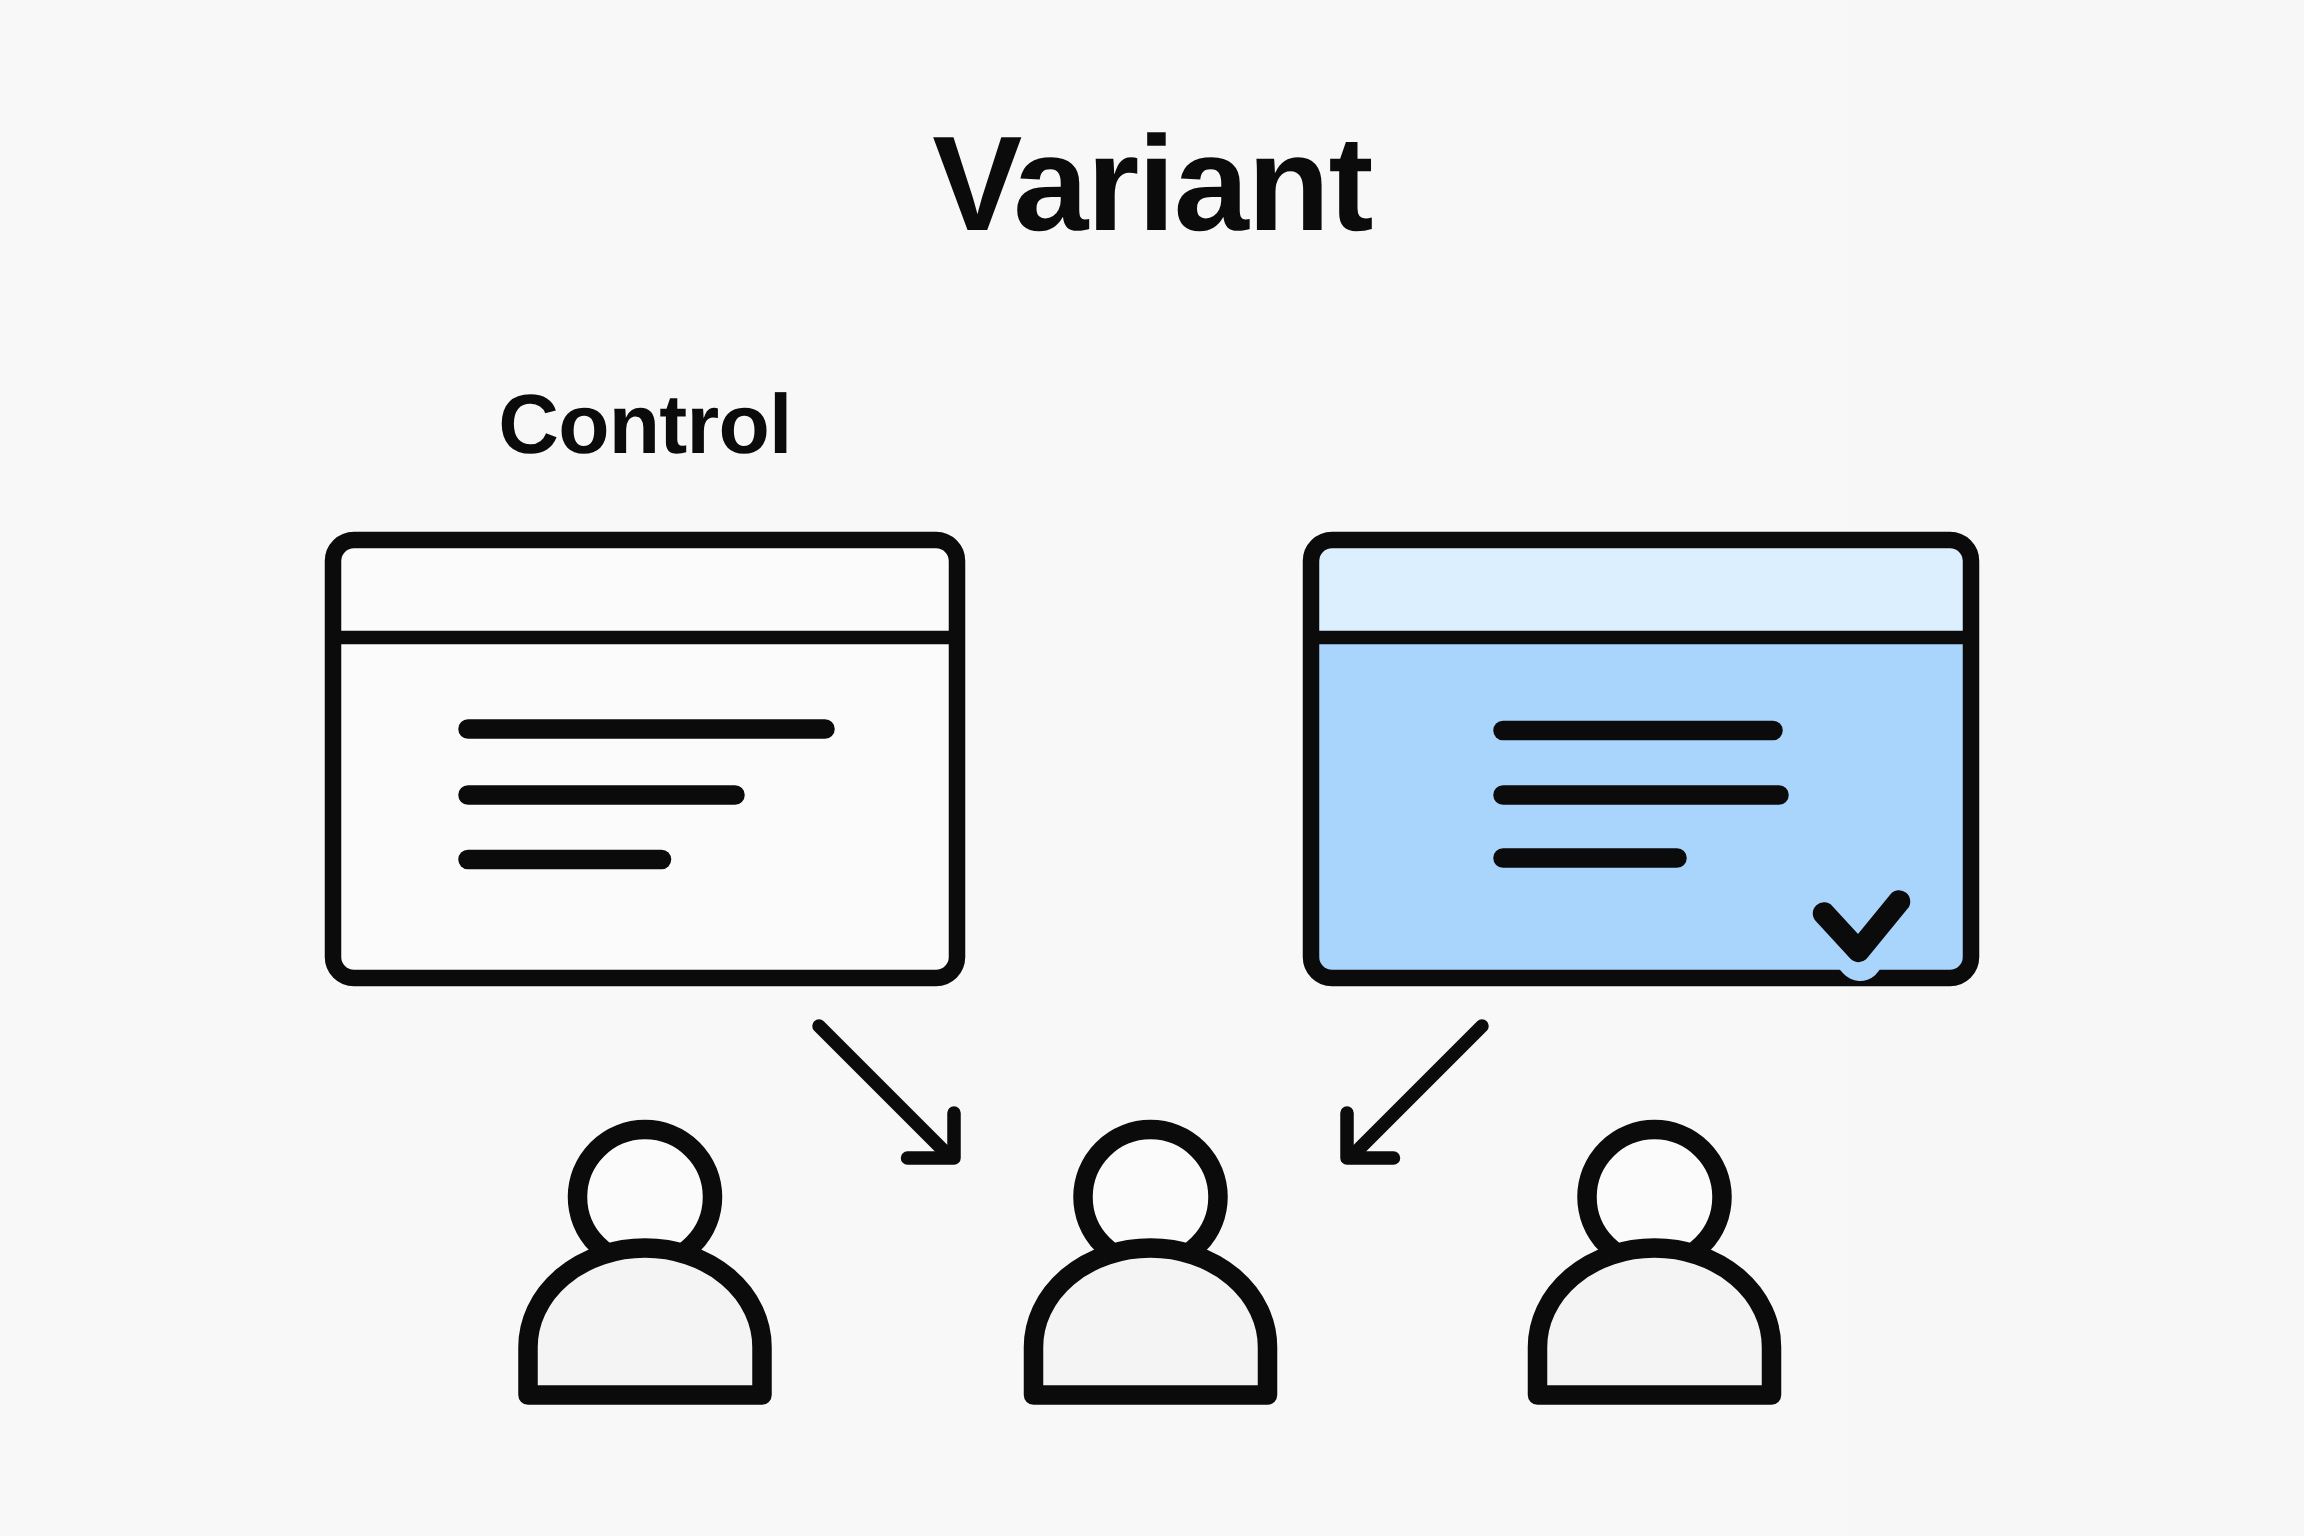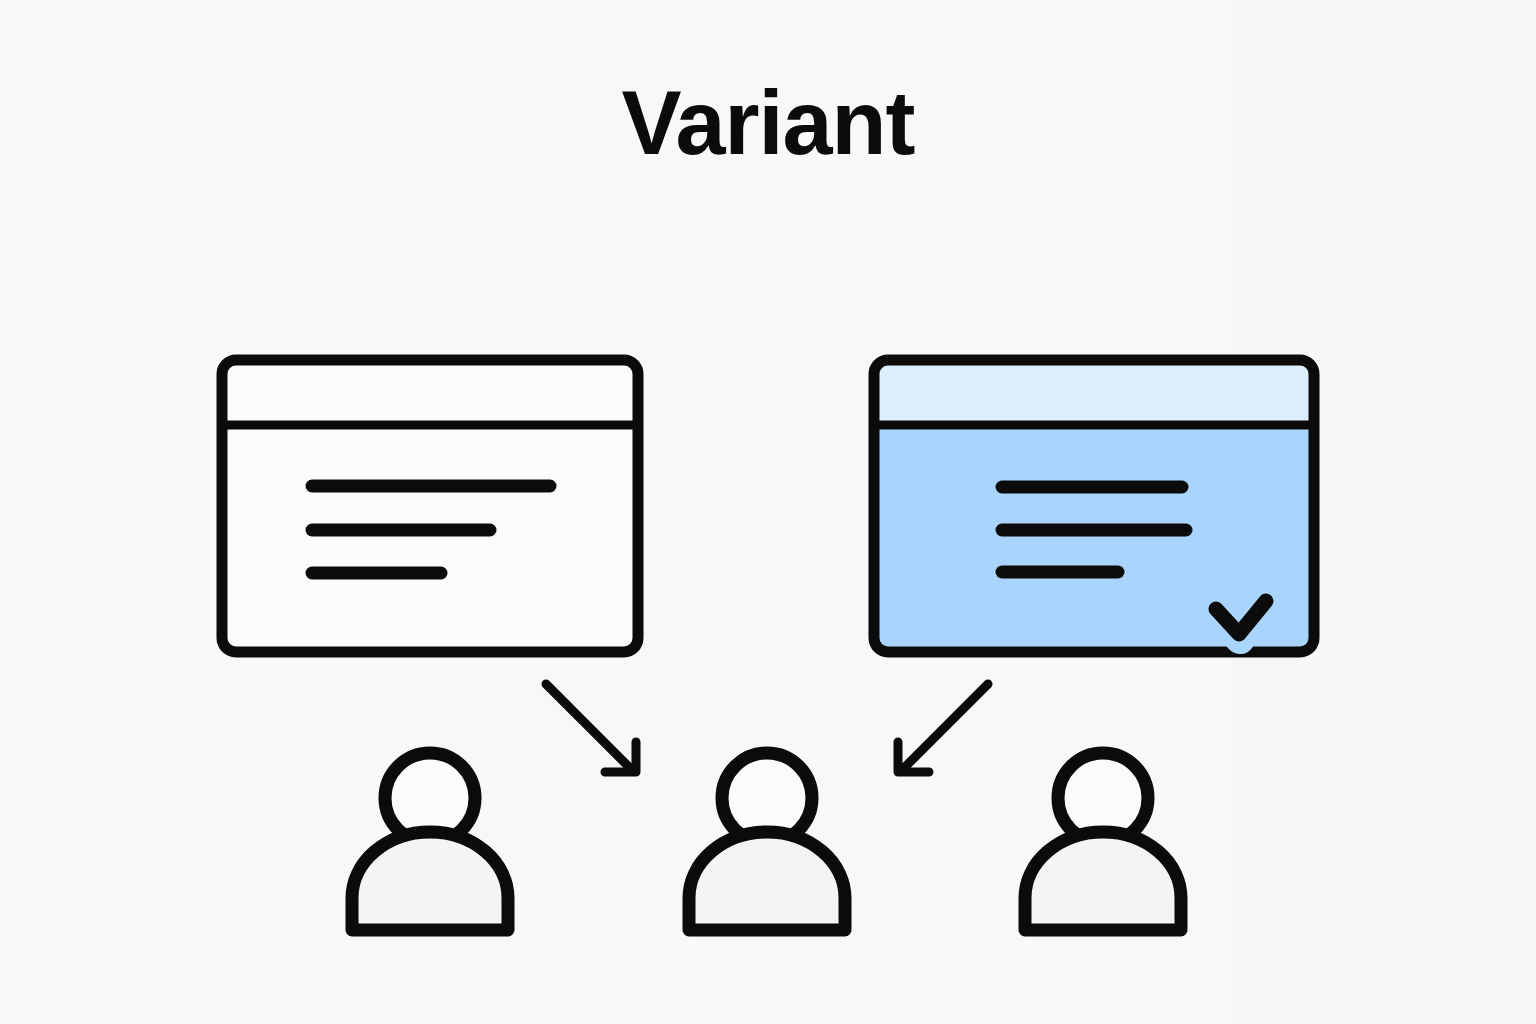--- a/index.html
+++ b/index.html
@@ -52,20 +52,21 @@
     height: 1024px;
   }
 </style>
 </head>
 <body>
 
 <div id="stage">
 
   <div class="title">Variant</div>
 
+  <div class="card-label" id="label-control">Control</div>
 
   <svg class="svg-layer" viewBox="0 0 1536 1024" xmlns="http://www.w3.org/2000/svg">
 
     <g>
       <rect x="222" y="360" width="416" height="292" rx="14" ry="14" fill="#fbfbfb" stroke="#0b0b0b" stroke-width="11"></rect>
       <line x1="224" y1="425" x2="636" y2="425" stroke="#0b0b0b" stroke-width="9"></line>
       <g>
         <line x1="312" y1="486" x2="550" y2="486" stroke="#0b0b0b" stroke-width="13" stroke-linecap="round"></line>
         <line x1="312" y1="530" x2="490" y2="530" stroke="#0b0b0b" stroke-width="13" stroke-linecap="round"></line>
         <line x1="312" y1="573" x2="441" y2="573" stroke="#0b0b0b" stroke-width="13" stroke-linecap="round"></line>

